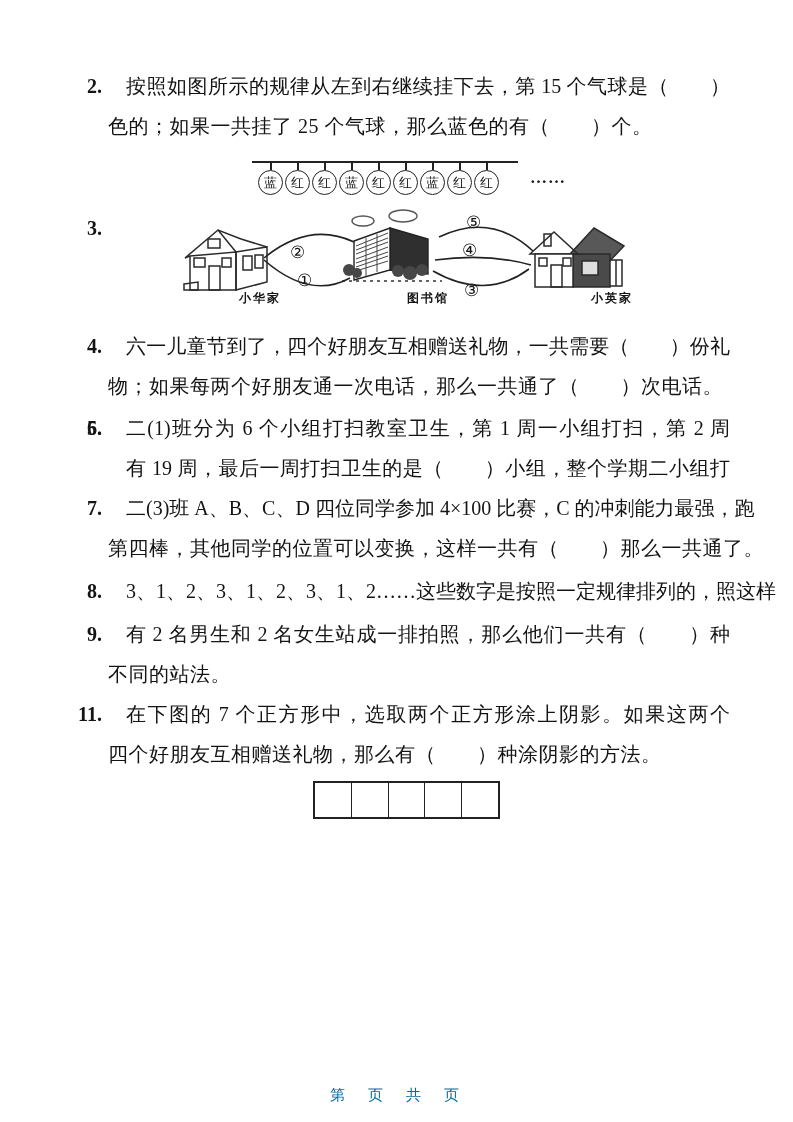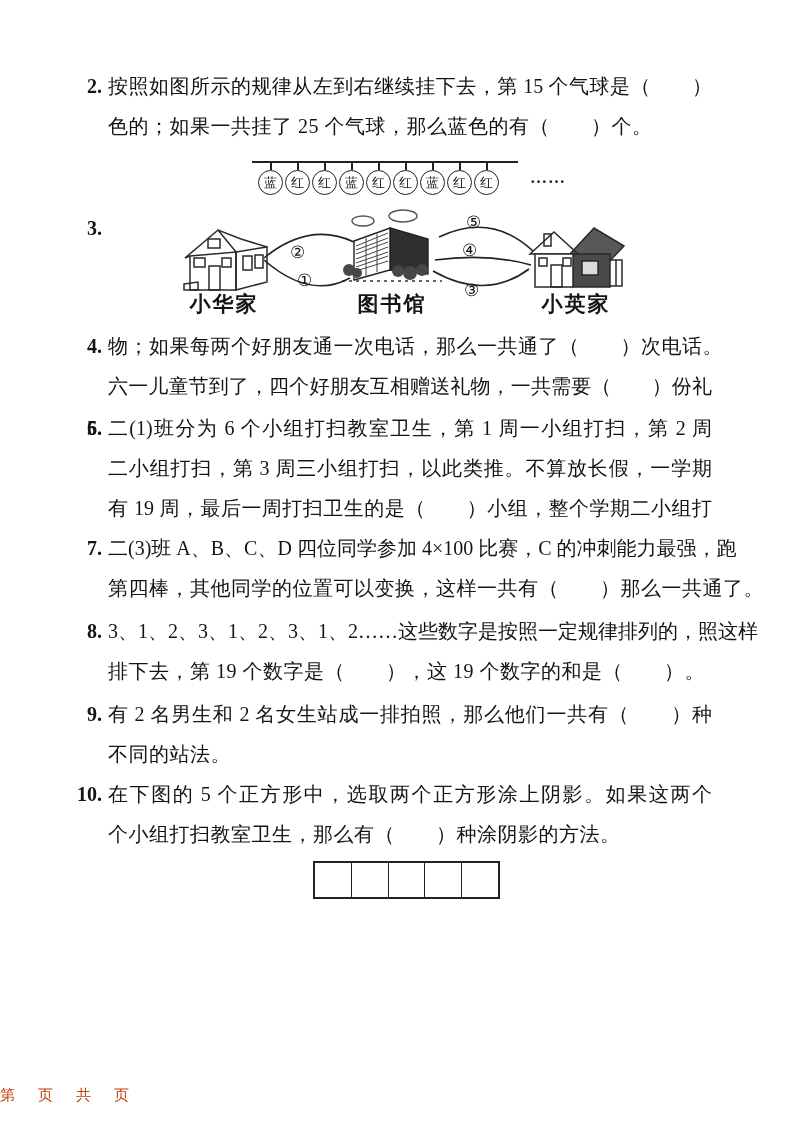--- a/index.html
+++ b/index.html
@@ -6,50 +6,50 @@
   html,body { background:#ffffff; }
   .sheet {
     position:relative; width:793px; height:1122px; background:#ffffff;
     font-family:"Liberation Serif","DejaVu Serif",serif; color:#141414; overflow:hidden;
   }
   .content { padding-top:66px; }
 
   
   .q { position:relative; padding-left:108px; }
   .line { height:40px; line-height:40px; font-size:20px; white-space:nowrap; letter-spacing:.5px; }
-  .line.fill { width:604px; letter-spacing:0; text-align:justify; text-align-last:justify; }
+  .line.fill { width:604px; letter-spacing:0; text-align:justify; text-align-last:justify;margin-left:18px; }
   .qnum { position:absolute; left:54px; top:0; width:48px; height:40px; line-height:40px;
           text-align:right; font-weight:bold; font-size:20px; }
 
   
   .fig-balloons { position:relative; width:345px; height:56px; margin:4px 0 2px 252px; }
   .rod { position:absolute; left:0; top:11px; width:266px; border-top:2px solid #222; }
   .balloon-row { position:absolute; left:5px; top:12px; display:flex; }
   .balloon { width:27px; display:flex; flex-direction:column; align-items:center; }
   .string { width:2px; height:8px; background:#222; }
   .bcirc { width:25px; height:25px; border:1.5px solid #222; border-radius:50%;
            display:flex; align-items:center; justify-content:center;
            font-size:13px; background:#fff; }
   .bdots { position:absolute; left:278px; top:18px; font-size:17px; font-weight:bold; letter-spacing:1px; }
 
   
   .fig-route { position:relative; width:484px; height:112px; margin-left:158px; }
   .fig-route svg { position:absolute; left:0; top:0; }
-  .place-label { position:absolute; top:82px; font-size:21px; font-weight:bold;
-                 transform:translateX(-50%); letter-spacing:2px; white-space:nowrap; }
+  .place-label { position:absolute; top:82px; font-size:12px; font-weight:bold;
+                 transform:translateX(-50%); letter-spacing:2px; white-space:nowrap;margin-left:36px; }
   .route-num { position:absolute; font-size:17px; line-height:18px; }
 
   
   .fig-squares { display:flex; width:187px; height:38px; margin:7px 0 0 313px; border:2px solid #222; background:#fff; }
   .sq { flex:1; border-right:1.5px solid #222; }
   .sq:last-child { border-right:none; }
 
   
-  .footer { position:absolute; left:0; right:0; top:1086px; 
-            font-size:15px; letter-spacing:4px; color:#c2410c; }
+  .footer { position:absolute; left:0; right:0; top:1086px; text-align:center;
+            font-size:15px; letter-spacing:4px; color:#0369a1; }
 </style>
 </head>
 <body>
 
 <div class="sheet">
   <div class="content">
 
     <div class="q">
       <span class="qnum">2.</span>
       <div class="line fill">按照如图所示的规律从左到右继续挂下去，第 15 个气球是（　　）</div>
@@ -193,57 +193,55 @@
       <span class="route-num" style="left:308px;top:6px">⑤</span>
       <span class="route-num" style="left:304px;top:34px">④</span>
       <span class="route-num" style="left:306px;top:74px">③</span>
       <div class="place-label" style="left:66px">小华家</div>
       <div class="place-label" style="left:234px">图书馆</div>
       <div class="place-label" style="left:418px">小英家</div>
     </div>
 
     <div class="q" style="margin-top:6px">
       <span class="qnum">4.</span>
+      <div class="line fill">六一儿童节到了，四个好朋友互相赠送礼物，一共需要（　　）份礼</div>
       <div class="line">物；如果每两个好朋友通一次电话，那么一共通了（　　）次电话。</div>
-      <div class="line fill">六一儿童节到了，四个好朋友互相赠送礼物，一共需要（　　）份礼</div>
     </div>
 
     <div class="q" style="margin-top:2px">
       <span class="qnum">5.</span>
     </div>
 
     <div class="q" style="margin-top:2px">
       <span class="qnum">6.</span>
       <div class="line fill">二(1)班分为 6 个小组打扫教室卫生，第 1 周一小组打扫，第 2 周</div>
-      <div class="line fill">二小组打扫，第 3 周三小组打扫，以此类推。不算放长假，一学期</div>
       <div class="line fill">有 19 周，最后一周打扫卫生的是（　　）小组，整个学期二小组打</div>
     </div>
 
     <div class="q">
       <span class="qnum">7.</span>
       <div class="line fill">二(3)班 A、B、C、D 四位同学参加 4×100 比赛，C 的冲刺能力最强，跑</div>
       <div class="line">第四棒，其他同学的位置可以变换，这样一共有（　　）那么一共通了。</div>
     </div>
 
     <div class="q" style="margin-top:3px">
       <span class="qnum">8.</span>
       <div class="line fill">3、1、2、3、1、2、3、1、2……这些数字是按照一定规律排列的，照这样</div>
-      <div class="line">排下去，第 19 个数字是（　　），这 19 个数字的和是（　　）。</div>
     </div>
 
     <div class="q" style="margin-top:3px">
       <span class="qnum">9.</span>
       <div class="line fill">有 2 名男生和 2 名女生站成一排拍照，那么他们一共有（　　）种</div>
       <div class="line">不同的站法。</div>
     </div>
 
     <div class="q">
-      <span class="qnum">10.</span>
-      <div class="line fill">在下图的 5 个正方形中，选取两个正方形涂上阴影。如果这两个</div>
-      <div class="line">个小组打扫教室卫生，那么有（　　）种涂阴影的方法。</div>
+      <span class="qnum">11.</span>
+      <div class="line fill">在下图的 7 个正方形中，选取两个正方形涂上阴影。如果这两个</div>
+      <div class="line">四个好朋友互相赠送礼物，那么有（　　）种涂阴影的方法。</div>
     </div>
 
     <div class="fig-squares">
       <div class="sq"></div>
       <div class="sq"></div>
       <div class="sq"></div>
       <div class="sq"></div>
       <div class="sq"></div>
     </div>
 

